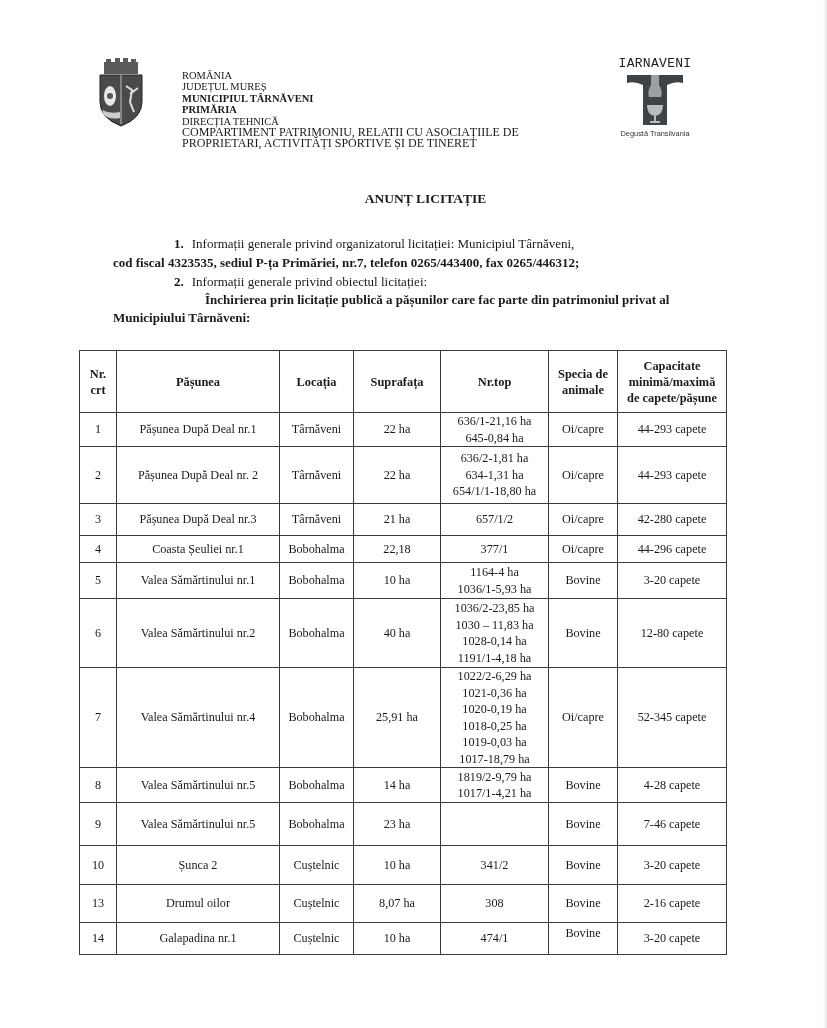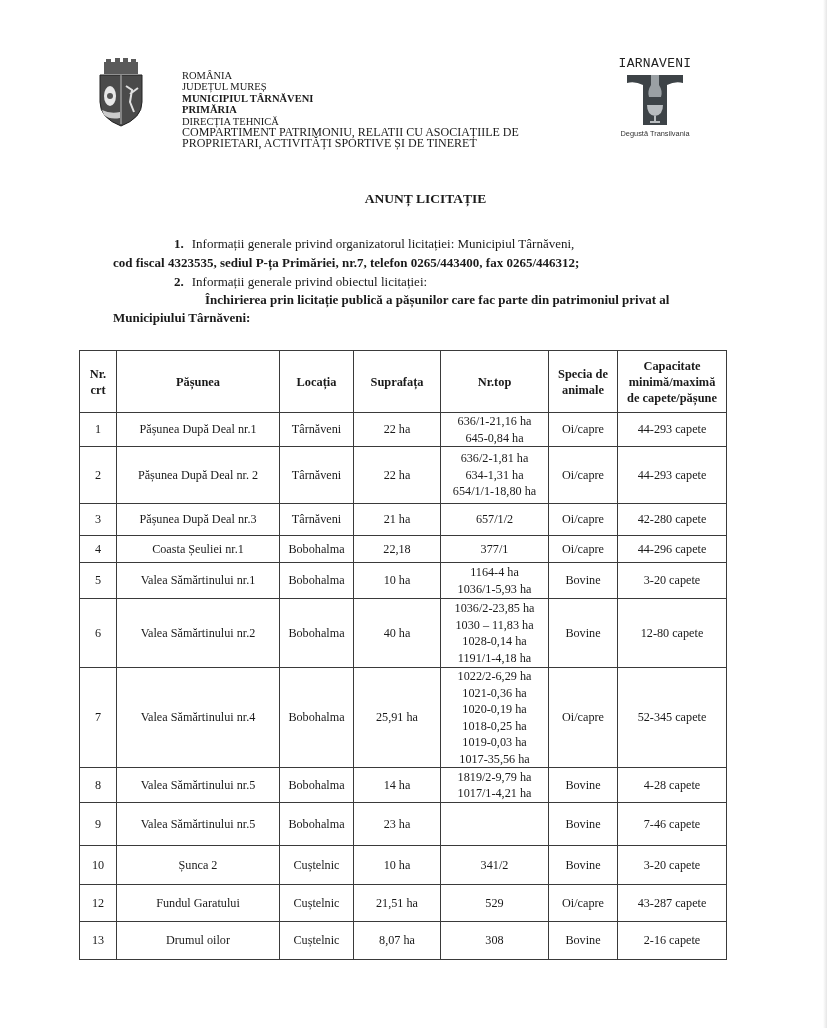--- a/index.html
+++ b/index.html
@@ -198,21 +198,21 @@
         <td>7</td>
         <td>Valea Sămărtinului nr.4</td>
         <td>Bobohalma</td>
         <td>25,91 ha</td>
         <td>
           <span class="topline">1022/2-6,29 ha</span>
           <span class="topline">1021-0,36 ha</span>
           <span class="topline">1020-0,19 ha</span>
           <span class="topline">1018-0,25 ha</span>
           <span class="topline">1019-0,03 ha</span>
-          <span class="topline">1017-35,56 ha</span>
+          <span class="topline">1017-18,79 ha</span>
         </td>
         <td>Oi/capre</td>
         <td>52-345 capete</td>
       </tr>
       <tr style="height: 35px;">
         <td>8</td>
         <td>Valea Sămărtinului nr.5</td>
         <td>Bobohalma</td>
         <td>14 ha</td>
         <td>
@@ -235,38 +235,38 @@
         <td>10</td>
         <td>Șunca 2</td>
         <td>Cuștelnic</td>
         <td>10 ha</td>
         <td>
           <span class="topline">341/2</span>
         </td>
         <td>Bovine</td>
         <td>3-20 capete</td>
       </tr>
-      <tr style="height: 37px;">
-        <td>12</td>
-        <td>Fundul Garatului</td>
-        <td>Cuștelnic</td>
-        <td>21,51 ha</td>
-        <td>
-          <span class="topline">529</span>
-        </td>
-        <td>Oi/capre</td>
-        <td>43-287 capete</td>
-      </tr>
       <tr style="height: 38px;">
         <td>13</td>
         <td>Drumul oilor</td>
         <td>Cuștelnic</td>
         <td>8,07 ha</td>
         <td>
           <span class="topline">308</span>
         </td>
         <td>Bovine</td>
         <td>2-16 capete</td>
       </tr>
+      <tr style="height: 32px;">
+        <td>14</td>
+        <td>Galapadina nr.1</td>
+        <td>Cuștelnic</td>
+        <td>10 ha</td>
+        <td>
+          <span class="topline">474/1</span>
+        </td>
+        <td style="vertical-align: top; padding-top: 2px;">Bovine</td>
+        <td>3-20 capete</td>
+      </tr>
     </tbody>
 </table>
 
 <div class="shade"></div>
 
 </body></html>

